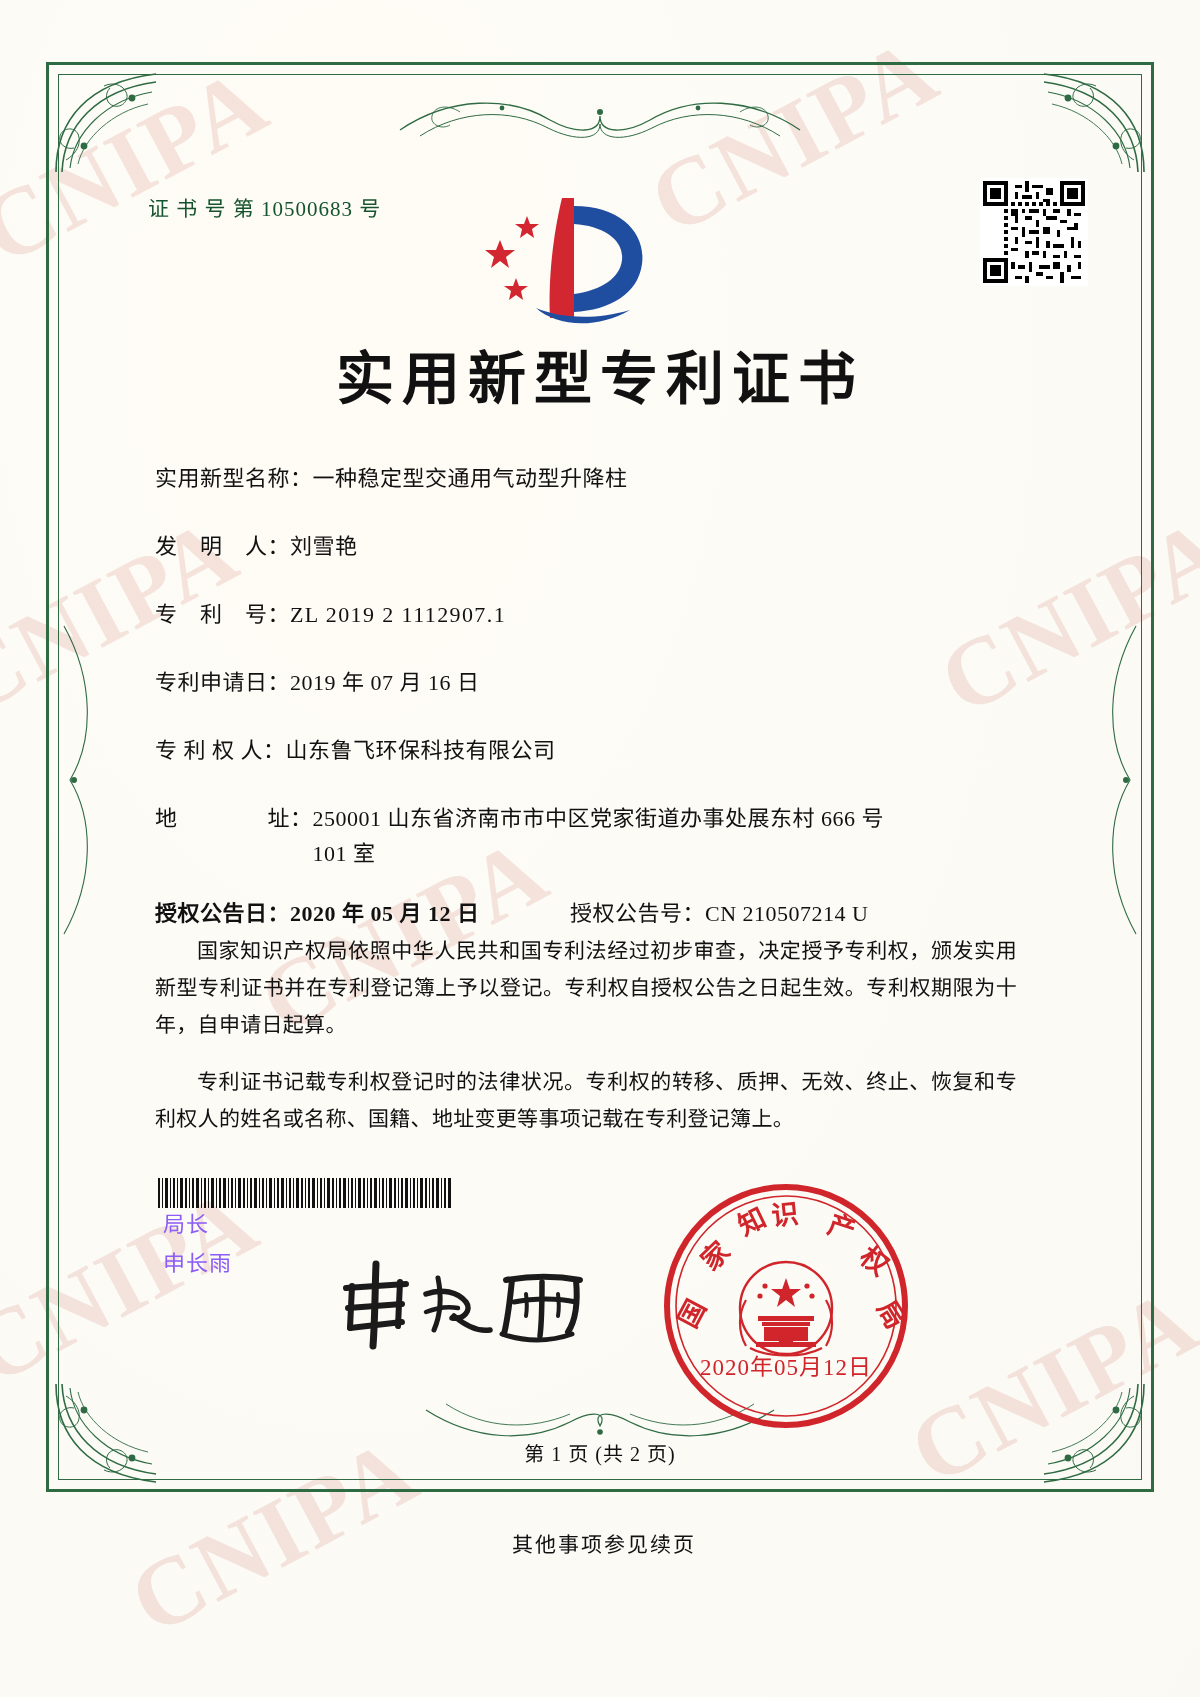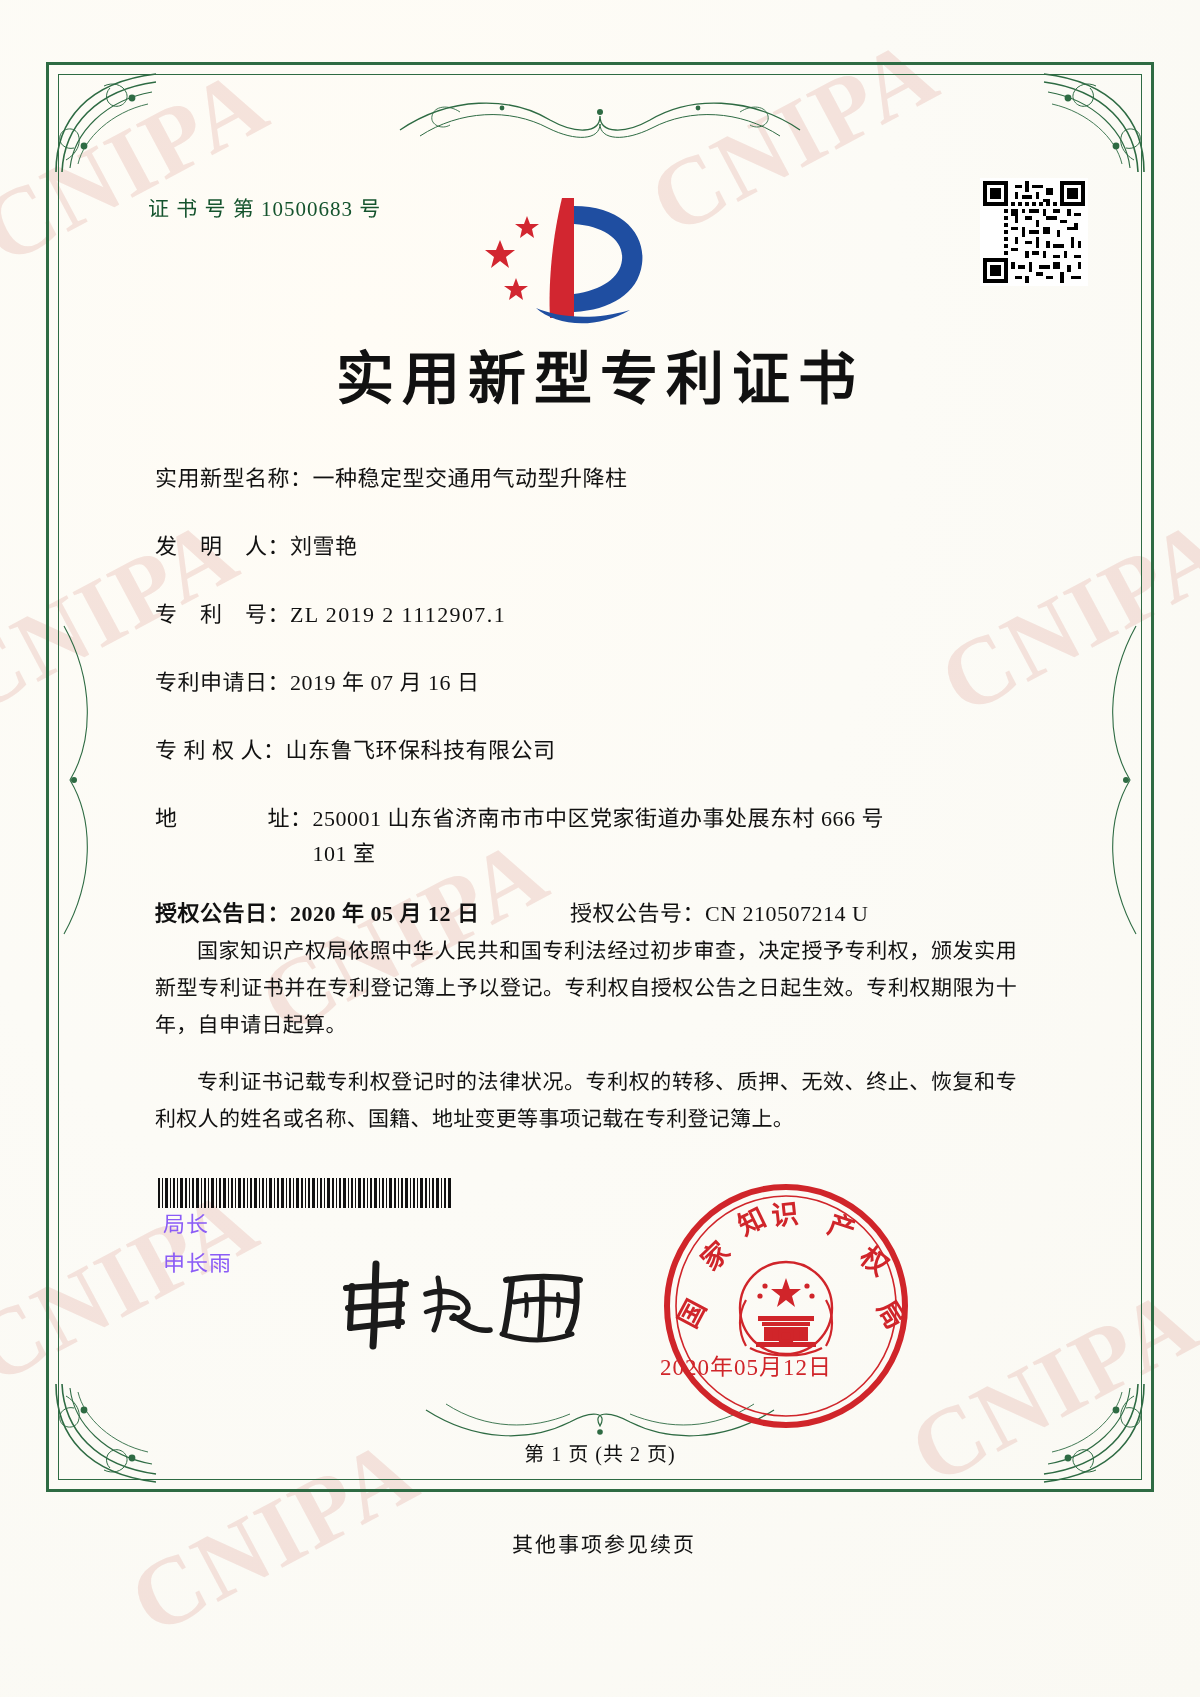--- a/index.html
+++ b/index.html
@@ -209,20 +209,21 @@
     left: 660px;
     top: 1180px;
     width: 252px;
     height: 252px;
   }
   .seal-date {
     position: absolute;
     left: 660px;
     top: 1348px;
     width: 252px;
+    text-align: center;
     font-size: 23px;
     color: #d0252a;
     letter-spacing: 1px;
     font-family: "Liberation Serif", serif;
   }
 
   
   .page-num {
     position: absolute;
     left: 0;

